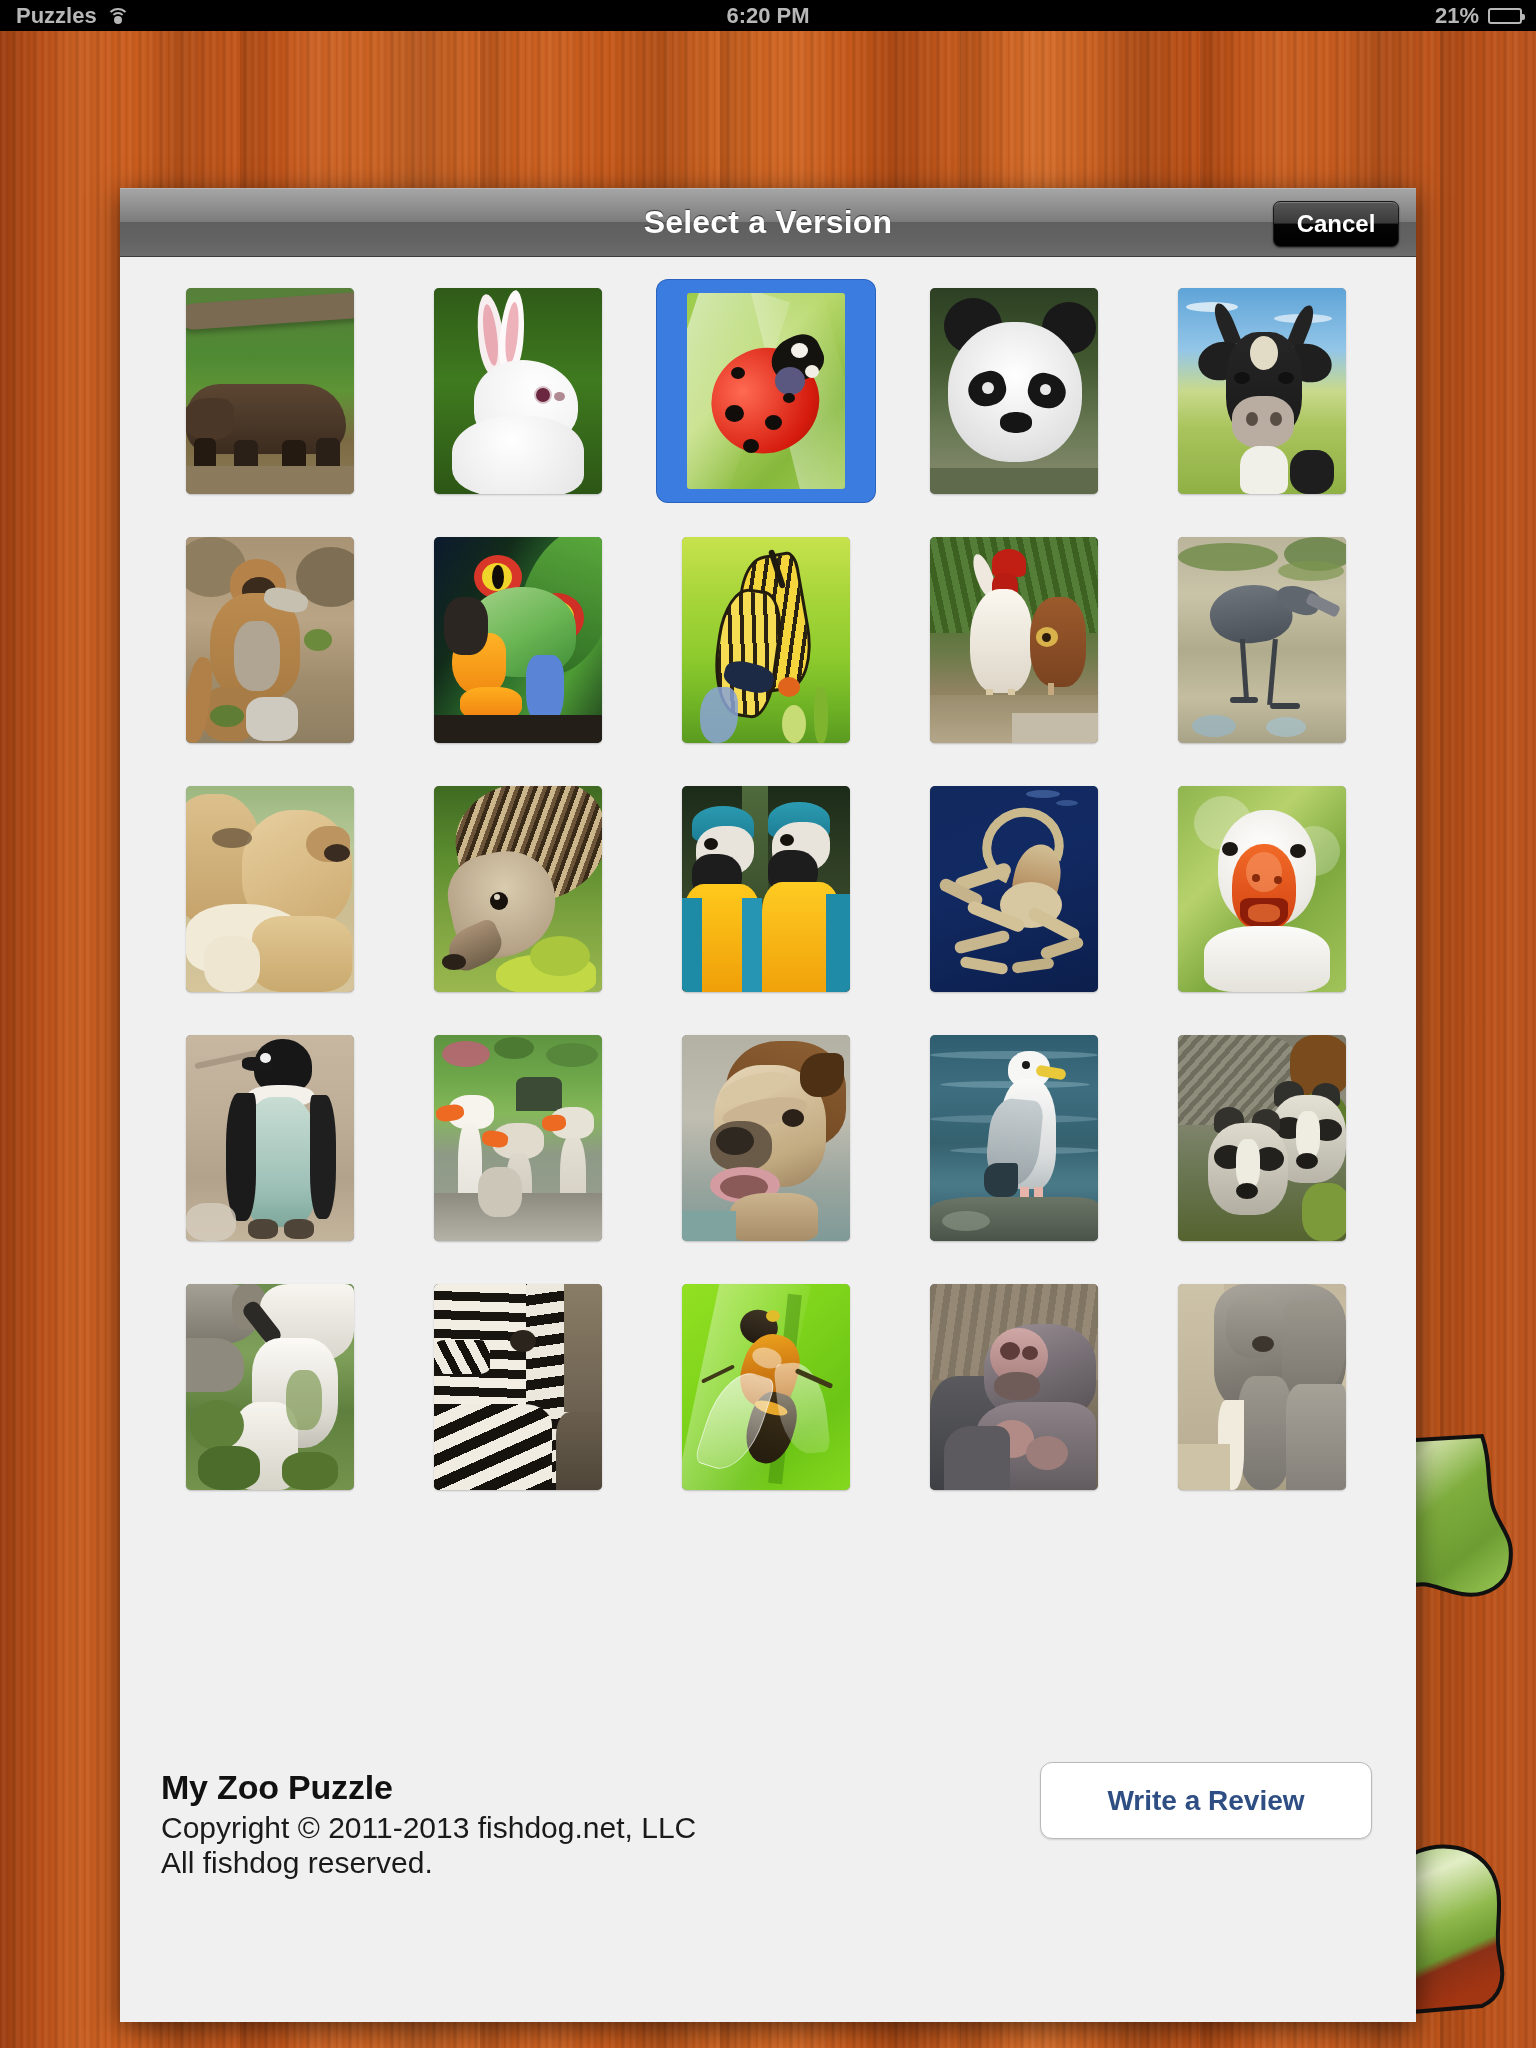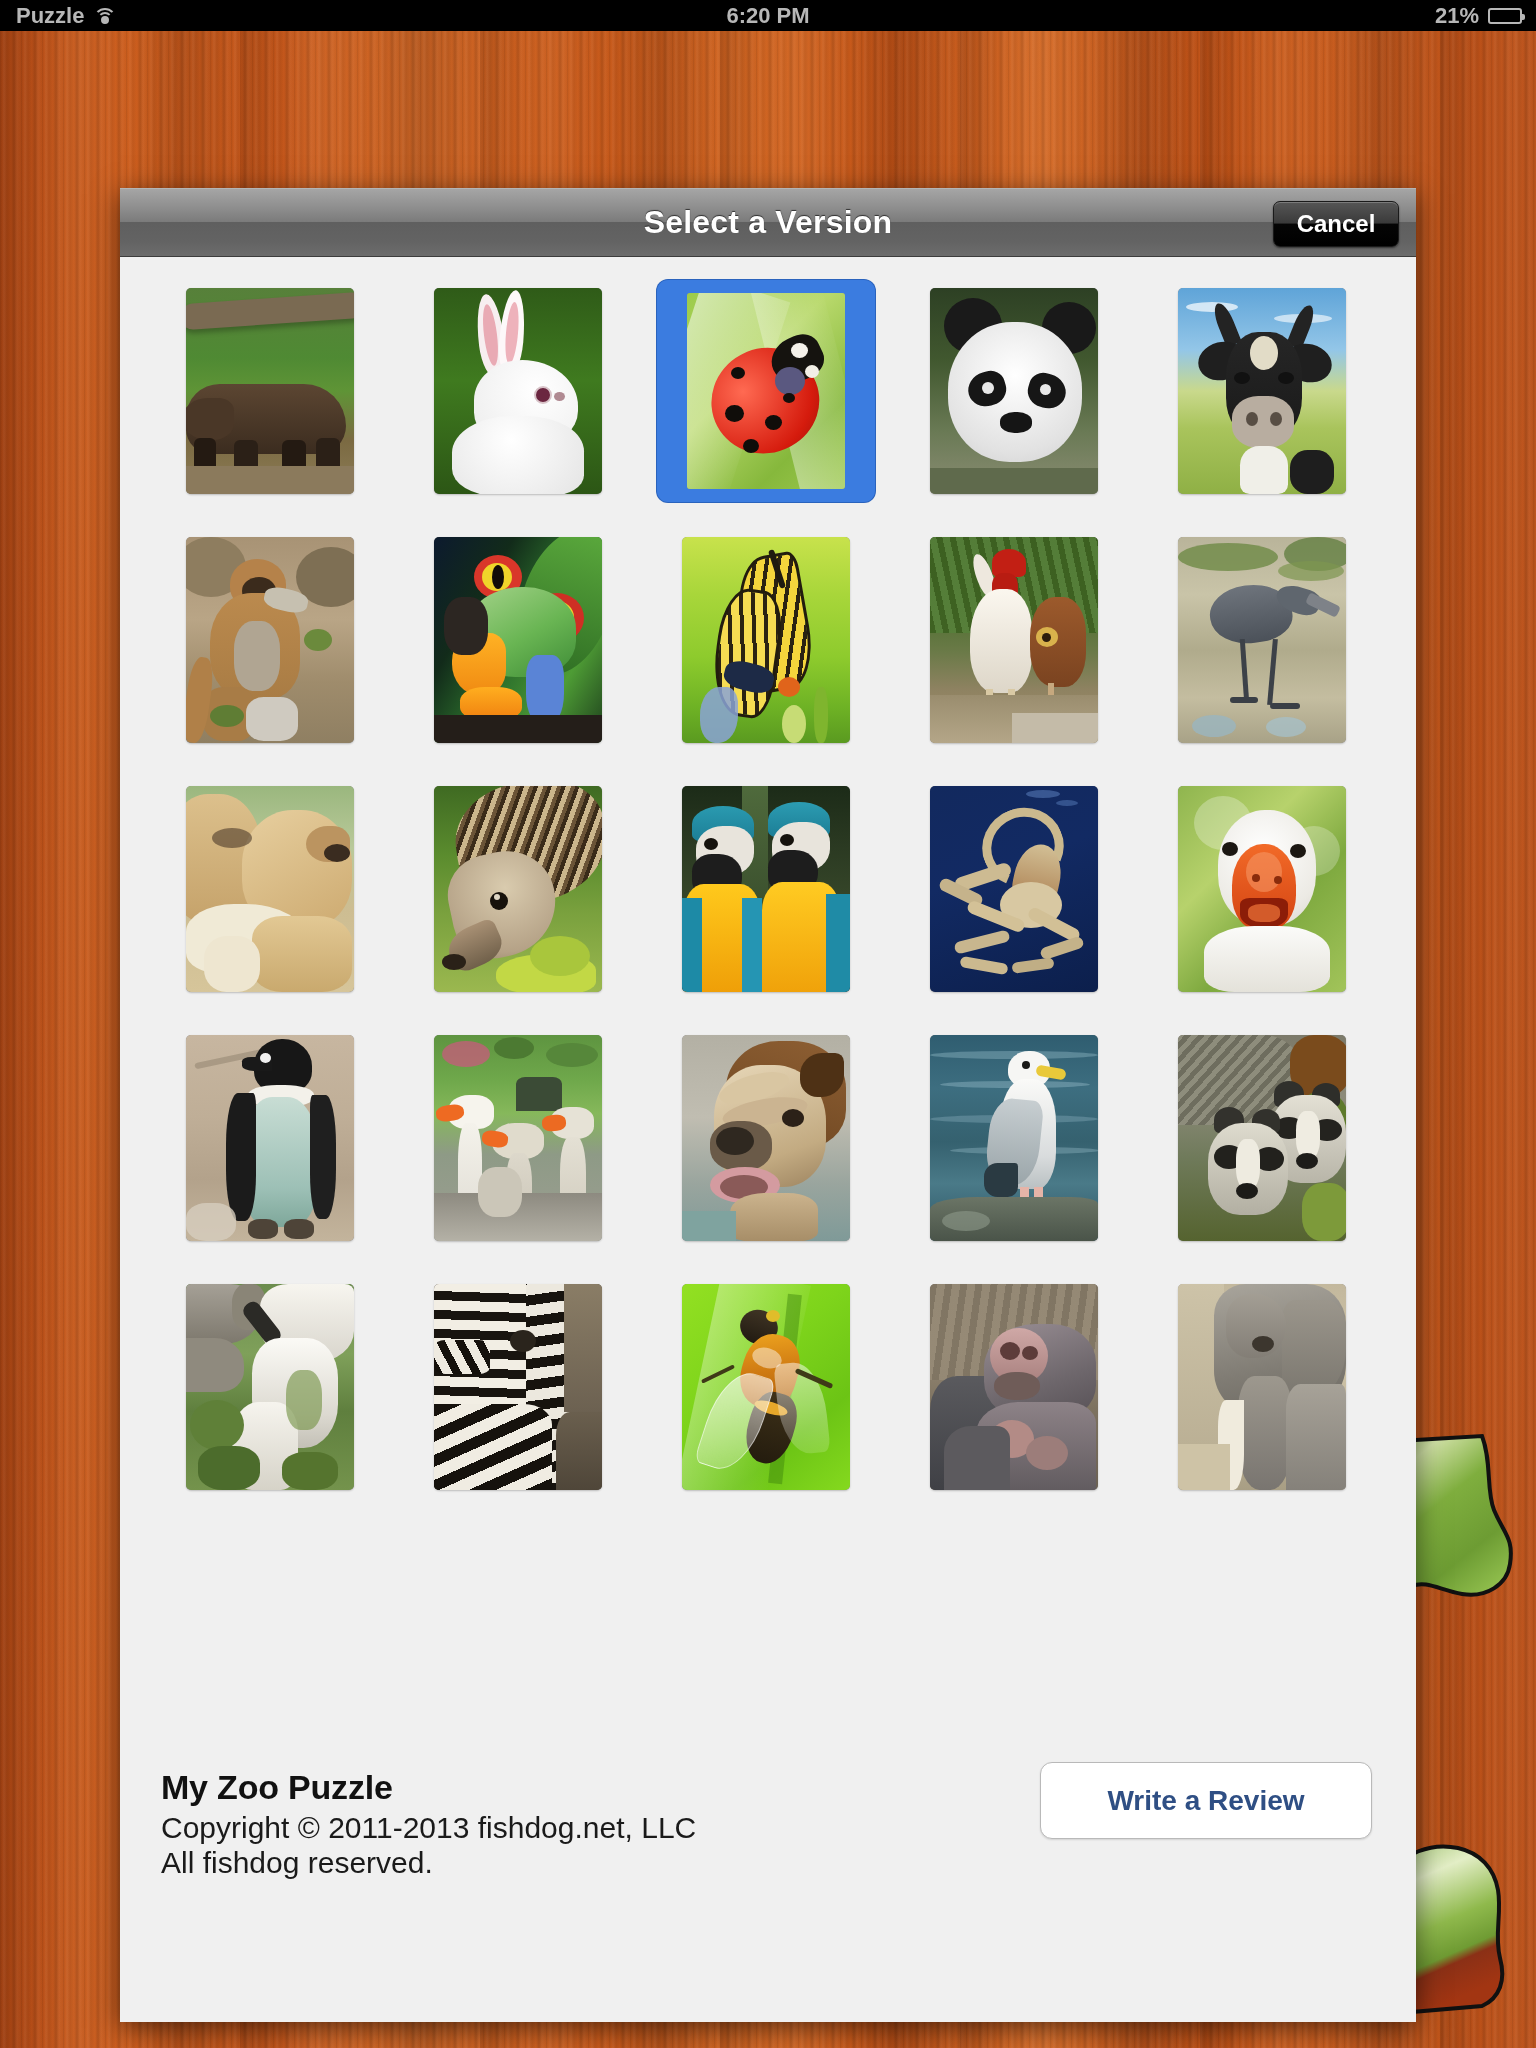--- a/index.html
+++ b/index.html
@@ -196,21 +196,21 @@
         <stop offset="80%" stop-color="#8b3016"></stop>
         <stop offset="100%" stop-color="#a23512"></stop>
       </linearGradient>
     </defs>
     <path d="M6,36 C22,16 48,4 76,10 C98,15 112,30 116,52
              C120,76 112,96 118,120 C124,142 118,160 100,168 L6,176 Z" fill="url(#pg2)" stroke="#111" stroke-width="4"></path>
   </svg>
 
   <div id="statusbar">
     <div class="left">
-      <span>Puzzle</span>
+      <span>Puzzles</span>
       <span class="wifi-icon">
         <span class="a"></span>
           <span class="b"></span>
           <span class="c"></span>
       </span>
     </div>
     <div class="mid">6:20 PM</div>
     <div class="right">
       <span>21%</span>
       <span class="battery"><span class="fill"></span></span>

